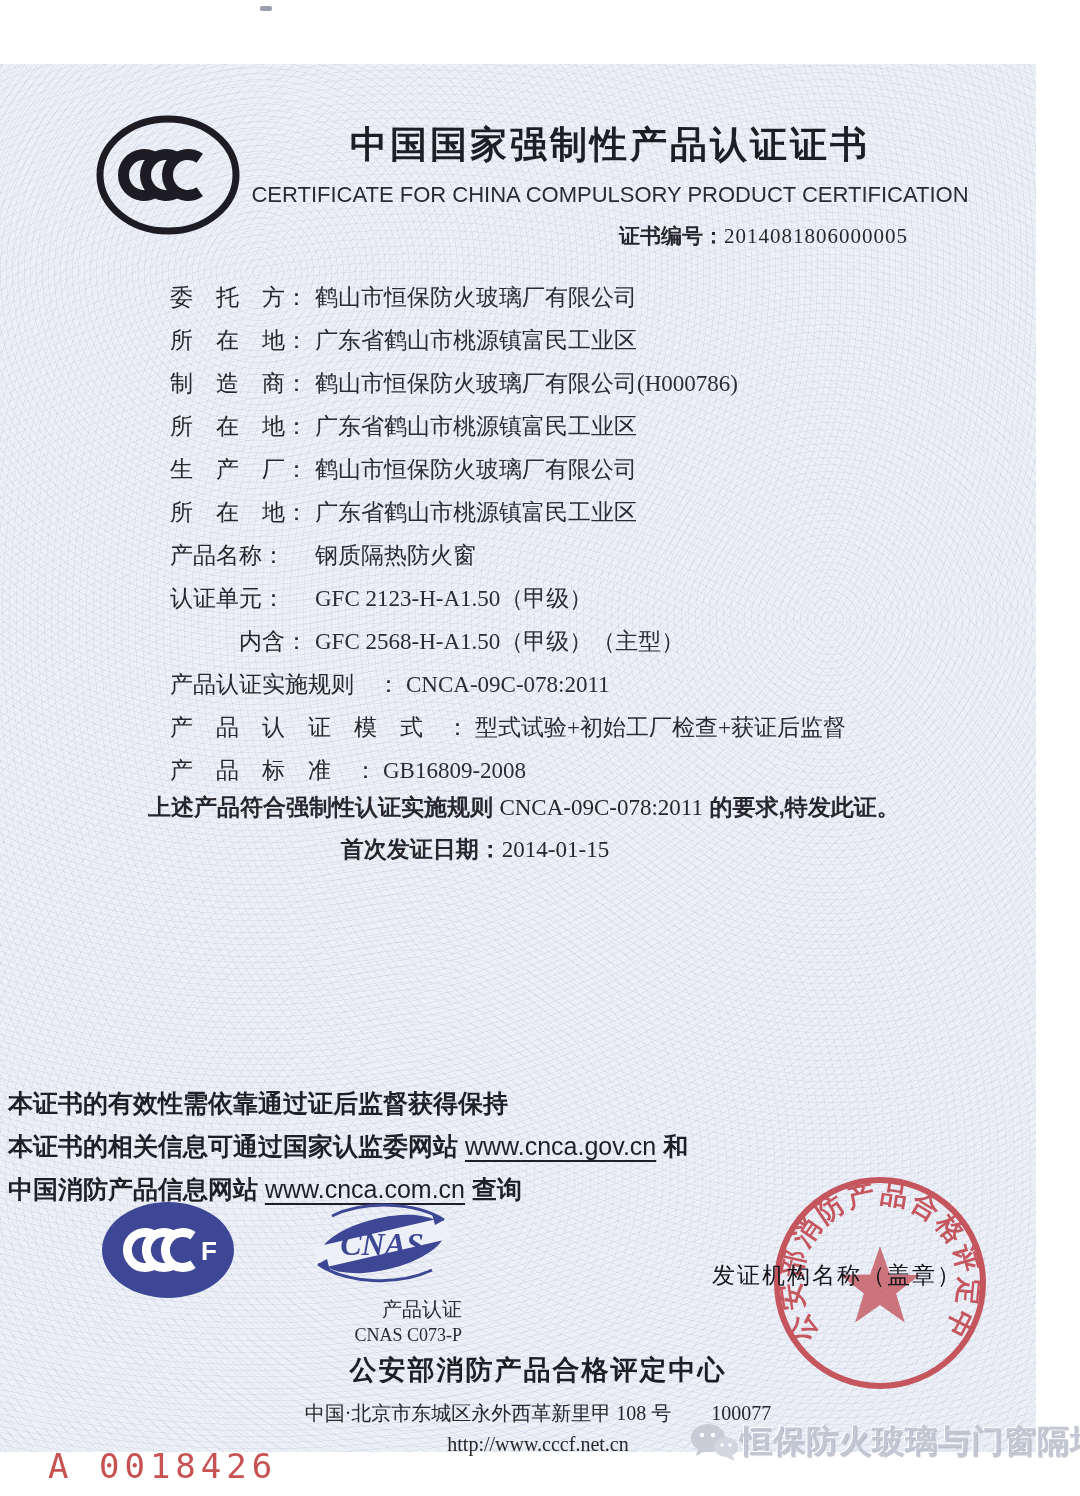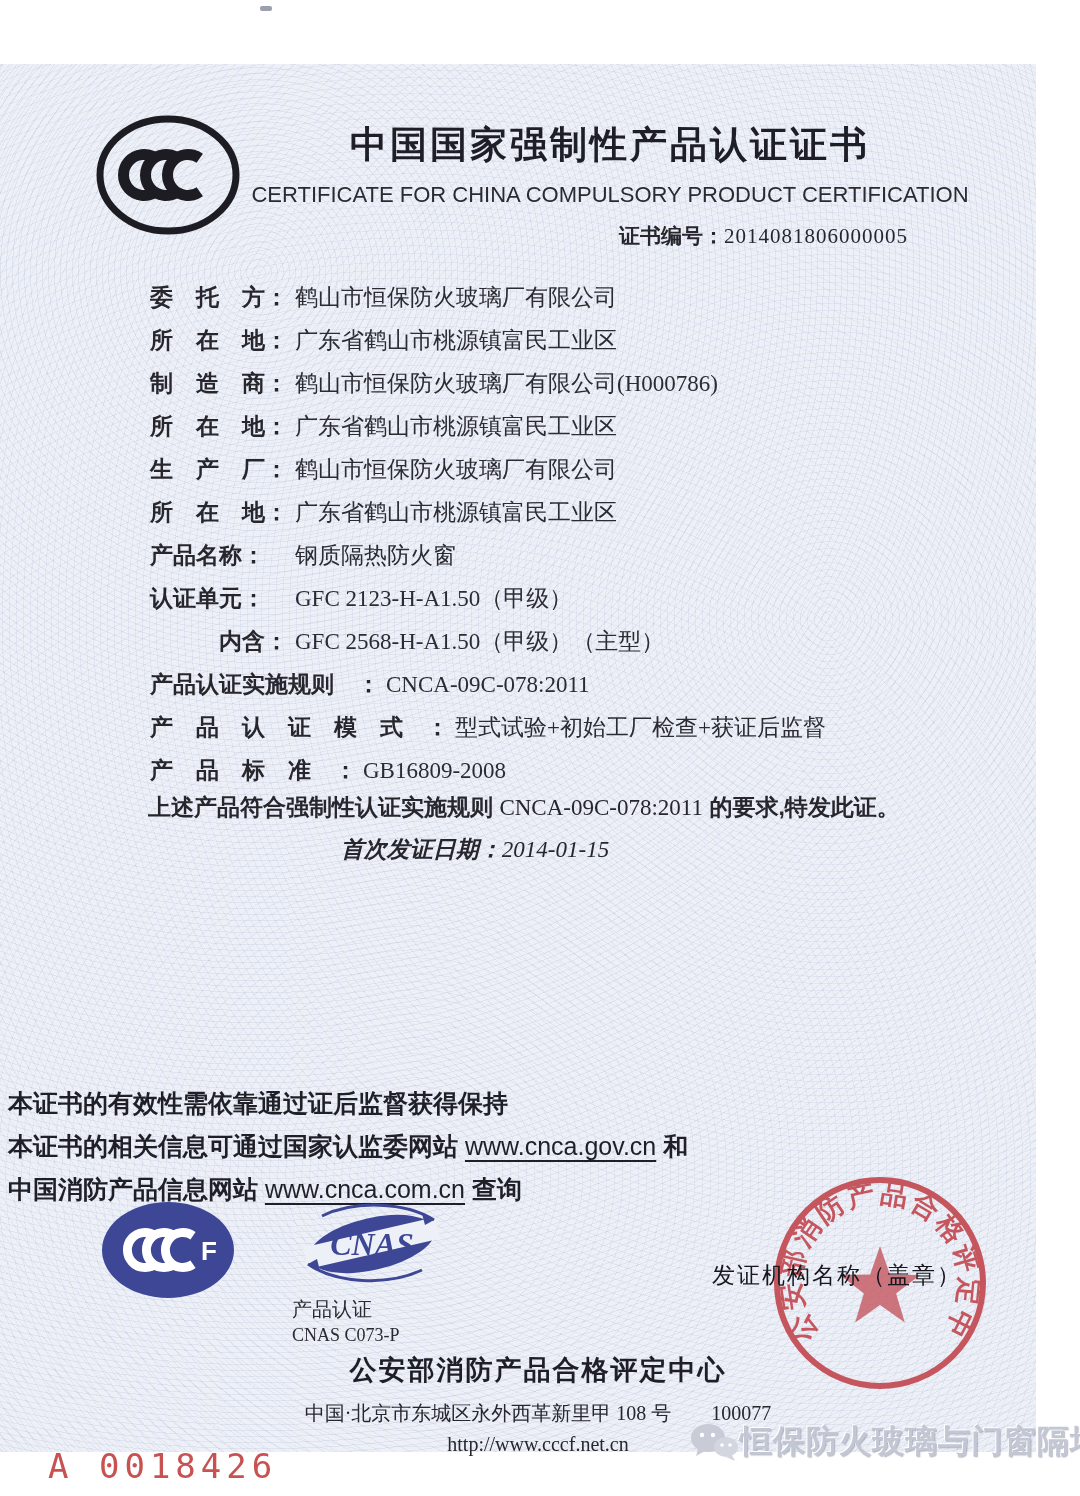--- a/index.html
+++ b/index.html
@@ -20,41 +20,41 @@
   .ccc-logo{position:absolute;left:92px;top:48px;}
   .title-block{position:absolute;left:240px;top:56px;width:740px;text-align:center;}
   .title{font-size:37px;font-weight:bold;letter-spacing:3px;color:#1e1e26;}
   .subtitle{margin-top:12px;font-size:22px;font-weight:500;color:#2a2a32;letter-spacing:0px;}
   .cert-no{position:absolute;top:158px;right:128px;font-size:21px;}
   .cert-no .lab{font-weight:bold;}
   .cert-no .num{font-family:"Liberation Serif",serif;letter-spacing:1px;}
 
   .rows{position:absolute;left:150px;top:212px;width:840px;}
   .frow{line-height:43px;height:43px;font-size:23px;white-space:nowrap;}
-  .lbl{display:inline-block;min-width:139px;font-weight:bold;white-space:pre;vertical-align:top;}
+  .lbl{display:inline-block;min-width:139px;font-weight:normal;white-space:pre;vertical-align:top;margin-left:20px;}
   .val{font-family:"Liberation Serif",serif;padding-left:6px;color:#2b2b33;}
 
   .statement{position:absolute;left:148px;top:728px;width:860px;font-size:23px;}
   .statement .zh{font-weight:bold;}
   .statement .code{font-family:"Liberation Serif",serif;}
 
-  .first-issue{position:absolute;left:0;top:770px;width:900px;text-align:center;padding-left:50px;box-sizing:border-box;font-size:23px;font-style:italic;}
+  .first-issue{position:absolute;left:0;top:770px;width:900px;text-align:center;padding-left:50px;box-sizing:border-box;font-size:23px;}
   .first-issue .lab{font-weight:bold;}
   .first-issue .v{font-family:"Liberation Serif",serif;}
 
   .issue-row{position:absolute;left:150px;top:812px;font-size:23px;white-space:nowrap;}
   .issue-row .lab{font-weight:bold;}
   .issue-row .v{font-family:"Liberation Serif",serif;}
   .issue-row .gap{display:inline-block;width:42px;}
 
   .notes{position:absolute;left:8px;top:1018px;width:924px;text-align:left;font-size:25px;font-weight:bold;line-height:43px;color:#1f1f27;}
   .notes .link{font-weight:normal;text-decoration:underline;text-underline-offset:5px;}
 
   .cccf-logo{position:absolute;left:98px;top:1136px;}
-  .cnas-block{position:absolute;left:292px;top:1134px;width:170px;text-align:left;}
+  .cnas-block{position:absolute;left:292px;top:1134px;width:170px;text-align:right;}
   .cnas-sub1{font-size:20px;margin-top:2px;color:#2a2a32;}
   .cnas-sub2{font-size:18px;font-family:"Liberation Serif",serif;color:#2a2a32;margin-top:2px;}
 
   .seal-label{position:absolute;left:712px;top:1196px;font-size:23px;color:#17171d;z-index:3;font-family:"Liberation Serif",serif;letter-spacing:2px;}
   .seal{position:absolute;left:765px;top:1104px;z-index:2;opacity:.92;}
 
   .footer{position:absolute;left:0;top:1288px;width:1036px;text-align:center;padding-left:40px;box-sizing:border-box;}
   .footer .org{font-size:27px;font-weight:bold;letter-spacing:2px;color:#1e1e26;}
   .footer .addr{font-size:20px;font-family:"Liberation Serif",serif;margin-top:12px;}
   .footer .url{font-size:20px;font-family:"Liberation Serif",serif;margin-top:6px;}

